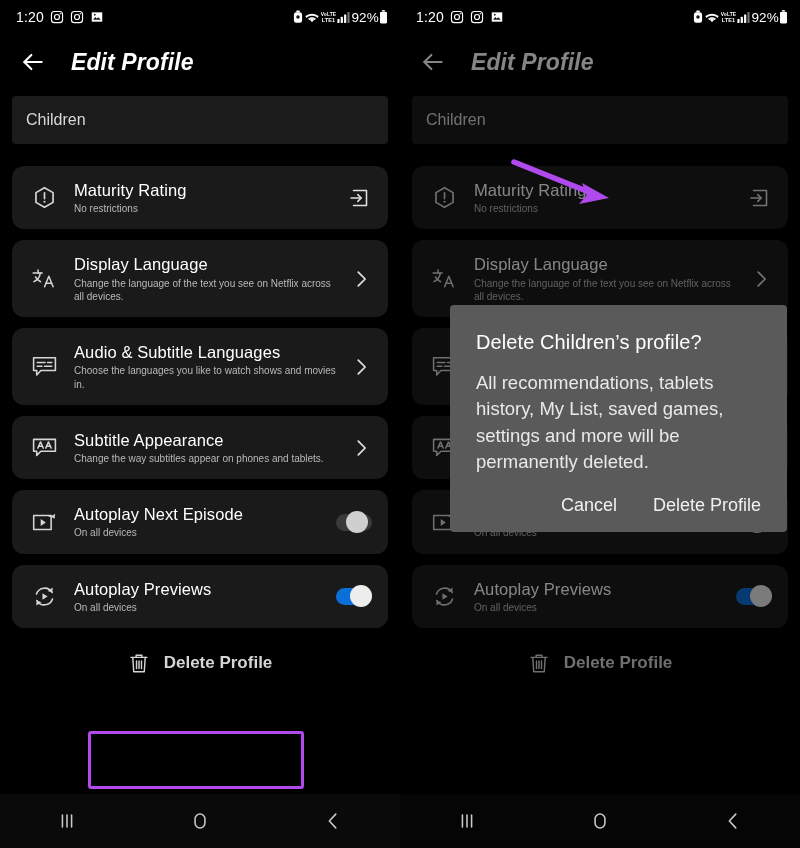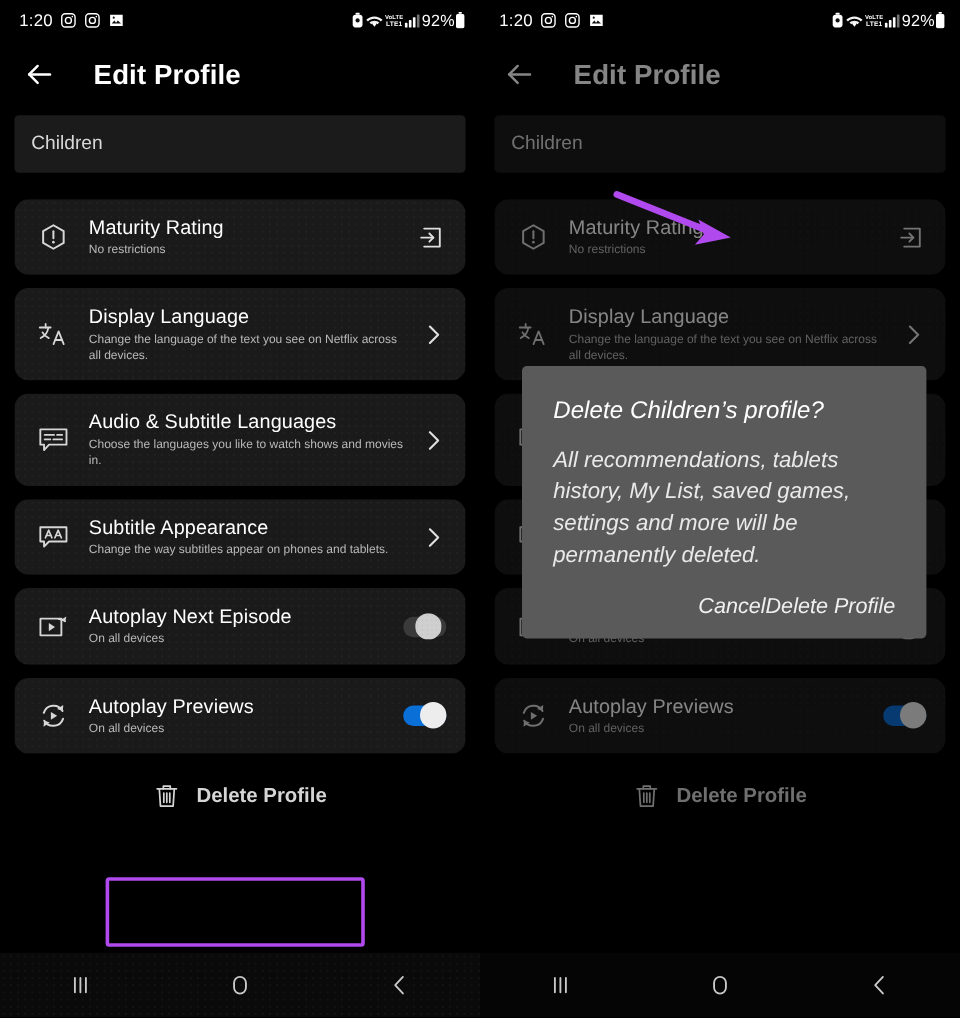--- a/index.html
+++ b/index.html
@@ -19,21 +19,21 @@
     padding:0 12px 0 16px; color:#fff;
     font-size:13.5px; letter-spacing:.2px;
   }
   .sb-left{ display:flex; align-items:center; gap:6px; }
   .sb-time{ font-size:14px; font-weight:400; }
   .sb-right{ margin-left:auto; display:flex; align-items:center; gap:0; }
   .sb-ico{ display:inline-flex; align-items:center; }
   .sb-batt-txt{ font-size:13.5px; }
 
   
-  .appbar{ height:56px; display:flex; align-items:center; padding:0 0 0 20px; gap:32px; }
+  .appbar{ height:56px; display:flex; align-items:center; padding:0 0 0 20px; gap:25px;font-style:italic; }
   .back-arrow{ width:26px; height:26px; display:inline-flex; align-items:center; justify-content:center; }
   .title{ font-size:23px; font-weight:700; color:#fff; letter-spacing:.1px; }
 
   
   .content{ padding:0 12px; }
   .namefield{
     height:48px; background:#1b1b1b; border-radius:4px;
     display:flex; align-items:center; padding:0 14px;
     color:#d8d8d8; font-size:16px; margin:6px 0 22px 0;
   }
@@ -78,28 +78,27 @@
     display:flex; align-items:center; justify-content:space-around;
     background:#0a0a0a;
     background-image:radial-gradient(rgba(255,255,255,.04) .6px, transparent .6px);
     background-size:6px 6px;
   }
   .panel.right .navbar{ background:#050505; background-image:none; }
   .nav-ico{ color:#c9c9c9; display:flex; align-items:center; justify-content:center; width:40px; height:34px; }
 
   
   .dlg{
-    position:absolute; left:35px; top:305px; width:337px;
+    position:absolute; left:50px; top:305px; width:337px;
     background:#5a5a5a; border-radius:4px; padding:26px 26px 16px 26px;
     z-index:30;
-    font-style:italic;
   }
   .dlg h2{ font-size:20px; font-weight:400; color:#fff; letter-spacing:.1px; }
   .dlg p{ font-size:18.5px; font-weight:400; color:#e9e9e9; line-height:1.42; margin-top:16px; }
-  .dlg .actions{ display:flex; justify-content:flex-end; align-items:center; margin-top:20px; }
+  .dlg .actions{ display:flex; justify-content:flex-end; align-items:center; gap:36px; margin-top:20px; }
   .dlg .act{ font-size:18px; color:#f0f0f0; }
 
   .arrow-svg{ position:absolute; left:108px; top:157px; z-index:40; pointer-events:none; }
 </style>
 </head>
 <body>
 
 <div class="stage">
 
   <div class="panel left">

